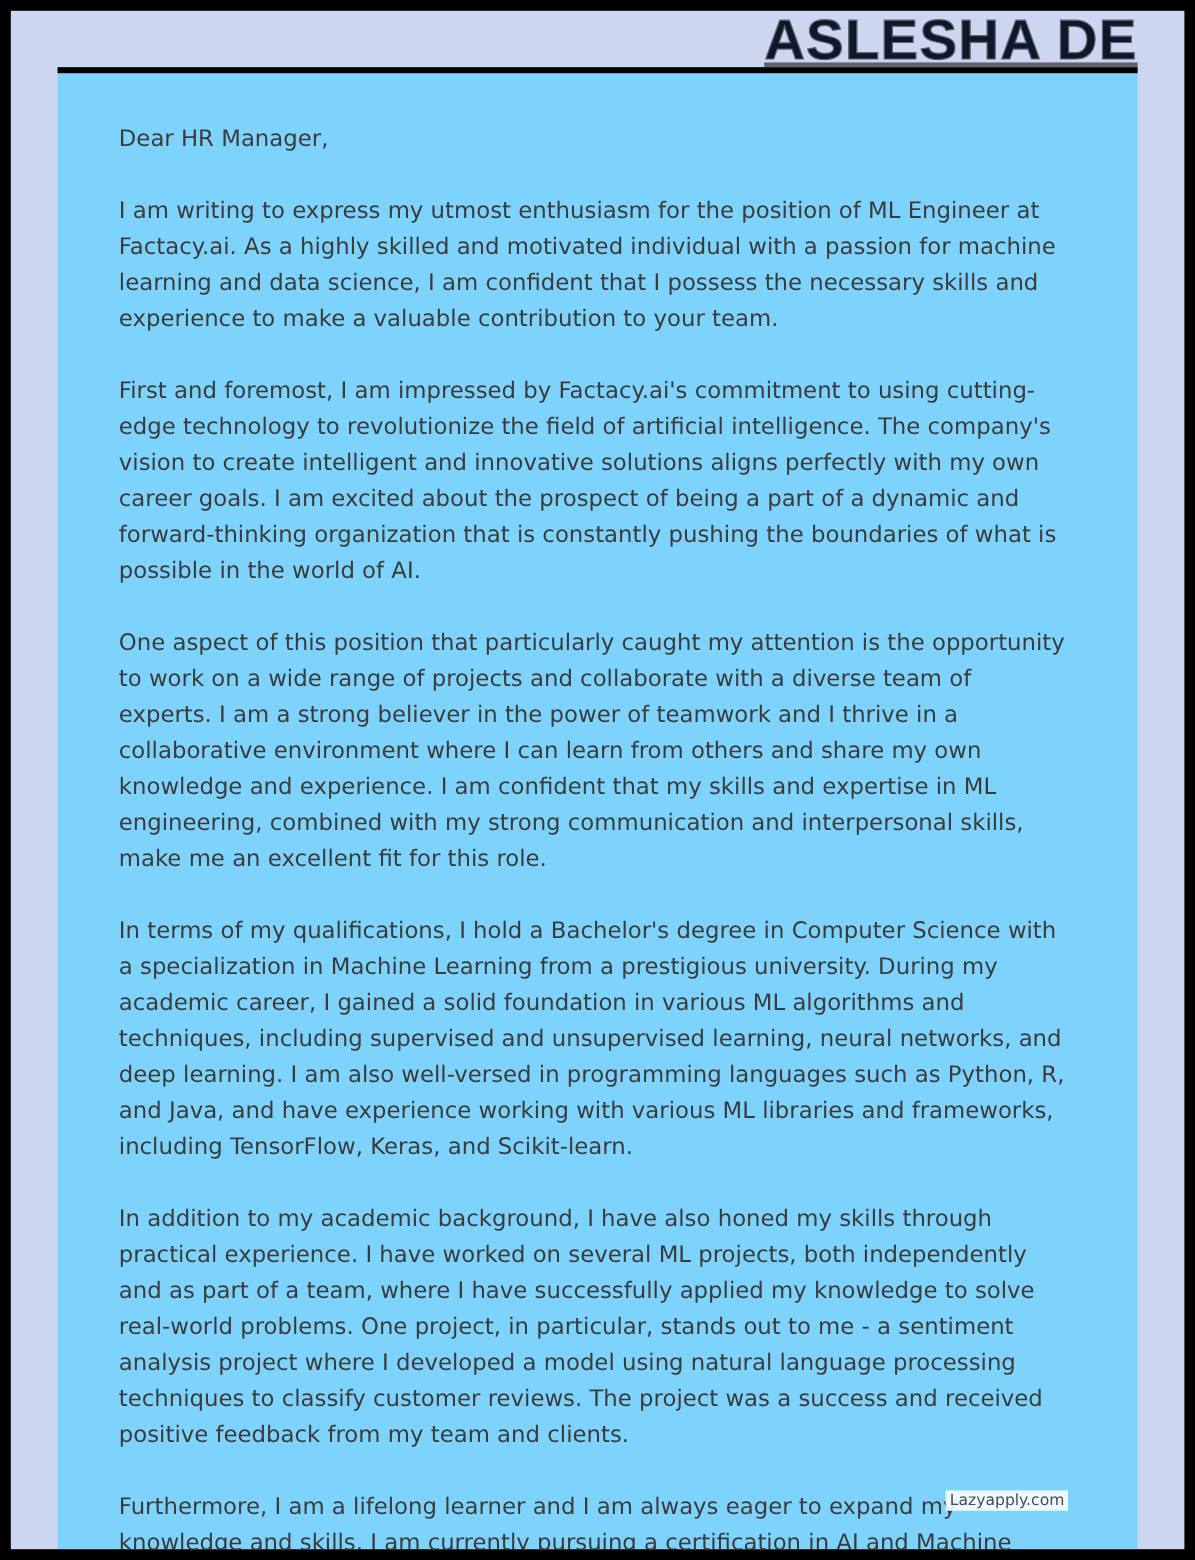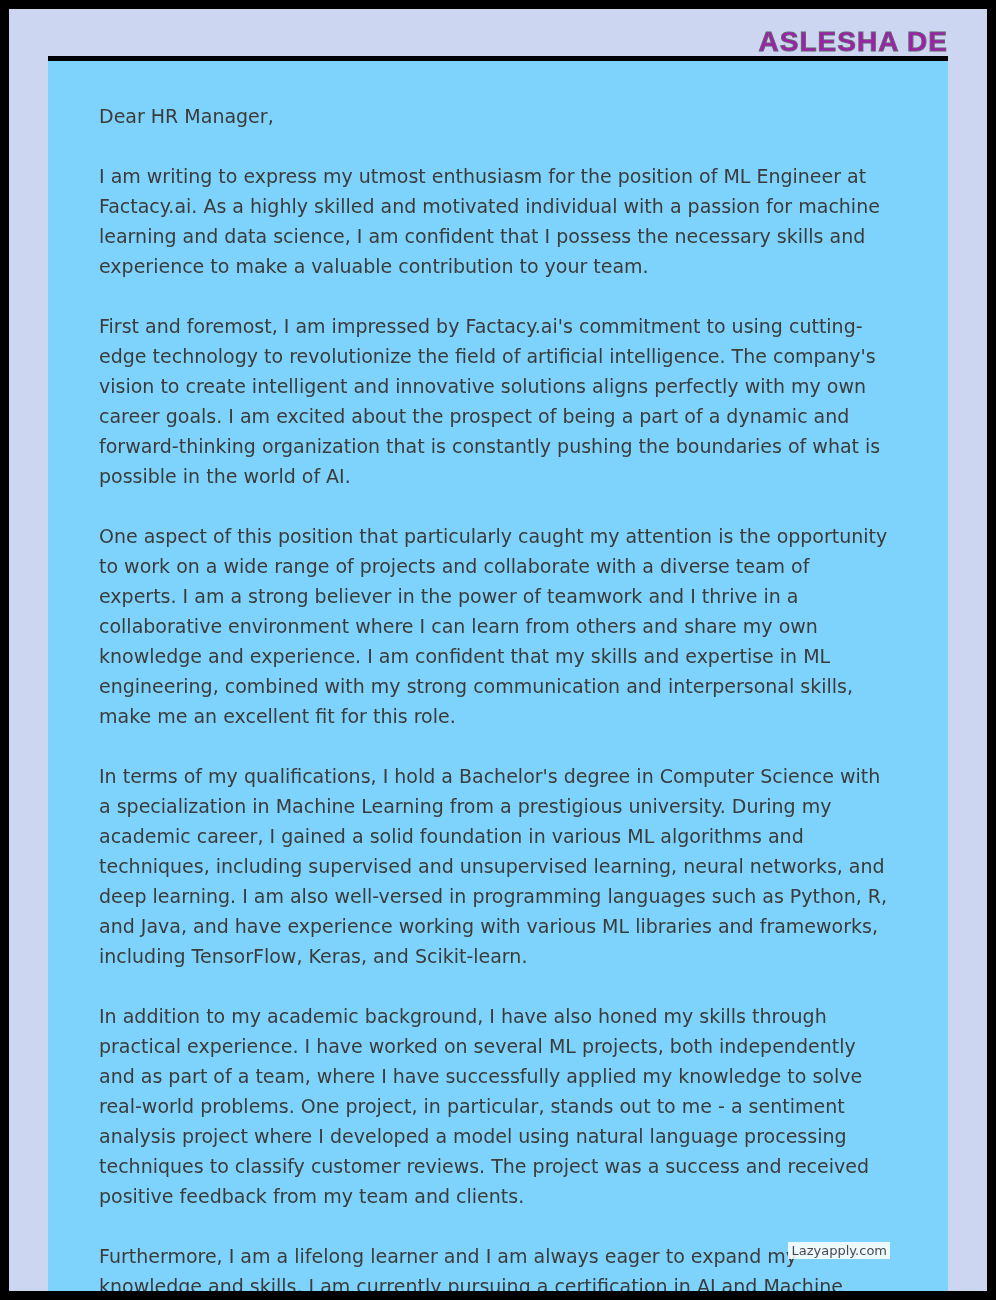--- a/index.html
+++ b/index.html
@@ -18,27 +18,28 @@
   }
   .header {
     height: 47px;
     padding: 6px 39px 0 39px;
     display: flex;
     justify-content: flex-end;
     align-items: flex-end;
     box-sizing: border-box;
   }
   .author-name {
-    font-size: 28px;
+    font-size: 47px;
     font-weight: 700;
     letter-spacing: 1px;
     line-height: 1;
-    color: #a21caf;
+    color: #0f172a;
     -webkit-text-stroke: 1px #63636e;
     font-family: "Liberation Sans", "DejaVu Sans", sans-serif;
+    text-decoration: underline;
   }
   .document {
     margin: 0 39px;
     background: #7dd3fc;
     border-top: 5px solid #000;
     height: calc(1300px - 18px - 47px);
     box-sizing: border-box;
     overflow: hidden;
     position: relative;
   }

